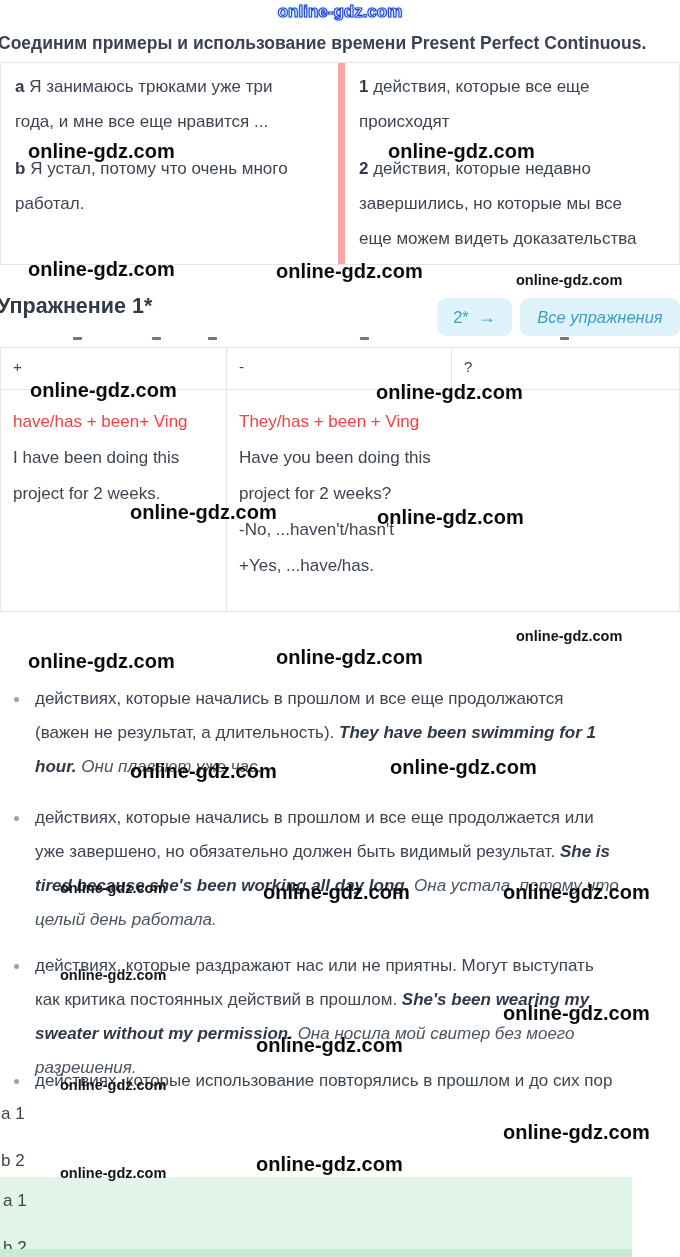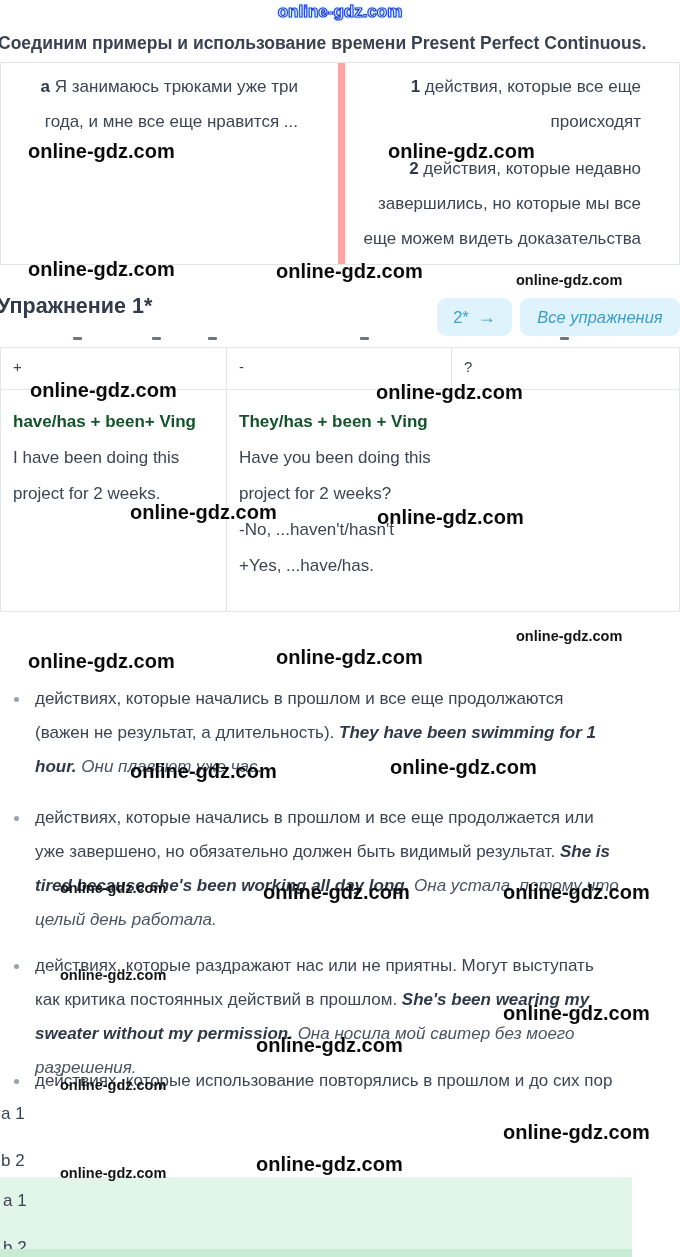--- a/index.html
+++ b/index.html
@@ -14,21 +14,20 @@
   .intro-title {
     position:absolute; top:31px; left:-2px; width:684px;
     font-size:17.5px; font-weight:600; color:#3a4150; line-height:24px;
   }
 
   
   .match-table {
     position:absolute; top:62px; left:0; width:680px; height:203px;
     display:grid; grid-template-columns:337px 343px;
     border:1px solid #e4e5e7;
-    text-align:right;
   }
   .match-table .cell { padding:6px 40px 8px 14px; font-size:17px; line-height:35px; }
   .match-table .cell + .cell { border-left:7px solid #fca5a5; }
   .match-table p { margin:0; }
   .match-table p + p { margin-top:12px; }
   .lbl { font-weight:700; color:#313a48; }
 
   
   .exercise-row { position:absolute; top:293px; left:0; width:680px; height:44px; }
   .exercise-title { position:absolute; left:-3px; top:1px; font-size:21.5px; font-weight:800; color:#323b49; }
@@ -47,21 +46,21 @@
   
   .form-table {
     position:absolute; top:347px; left:0; width:680px; height:265px;
     display:grid; grid-template-columns:225px 225px 230px; grid-template-rows:42px 1fr;
     border:1px solid #e4e5e7;
   }
   .form-table .hcell { padding:10px 12px; font-size:15px; color:#3d4452; border-bottom:1px solid #e4e5e7; }
   .form-table .hcell + .hcell, .form-table .bcell + .bcell { border-left:1px solid #e4e5e7; }
   .form-table .bcell { padding:14px 12px 0 12px; font-size:17px; line-height:36px; }
   .form-table p { margin:0; }
-  .form { font-weight:700; color:#14532d; }
+  .form { font-weight:400; color:#ef4444; }
   .example { margin-top:8px; }
   .yesno { margin-top:10px; }
 
   
   .usage-heading { position:absolute; top:622px; left:0; font-size:17px; font-weight:700; color:#333b49; }
   .usage-list { position:absolute; top:676px; left:0; width:622px; list-style:none; margin:0; padding:0; }
   .usage-list li { position:absolute; left:0; width:622px; padding-left:35px; font-size:17px; line-height:34px; }
   .usage-list li::before {
     content:""; position:absolute; left:14px; top:15px; width:5px; height:5px;
     border-radius:50%; background:#9aa1ab;
@@ -97,20 +96,21 @@
 </head>
 <body>
 
 <div class="page">
 
   <div class="intro-title">Соединим примеры и использование времени Present Perfect Continuous.</div>
 
   <div class="match-table">
     <div class="cell">
       <p><span class="lbl">a</span> <span>Я занимаюсь трюками уже три года, и мне все еще нравится ...</span></p>
+      <p><span class="lbl">b</span> <span>Я устал, потому что очень много работал.</span></p>
     </div>
     <div class="cell">
       <p><span class="lbl">1</span> <span>действия, которые все еще происходят</span></p>
       <p><span class="lbl">2</span> <span>действия, которые недавно завершились, но которые мы все еще можем видеть доказательства</span></p>
     </div>
   </div>
 
   <div class="exercise-row">
     <div class="exercise-title">Упражнение 1*</div>
     <button class="btn btn-next">

